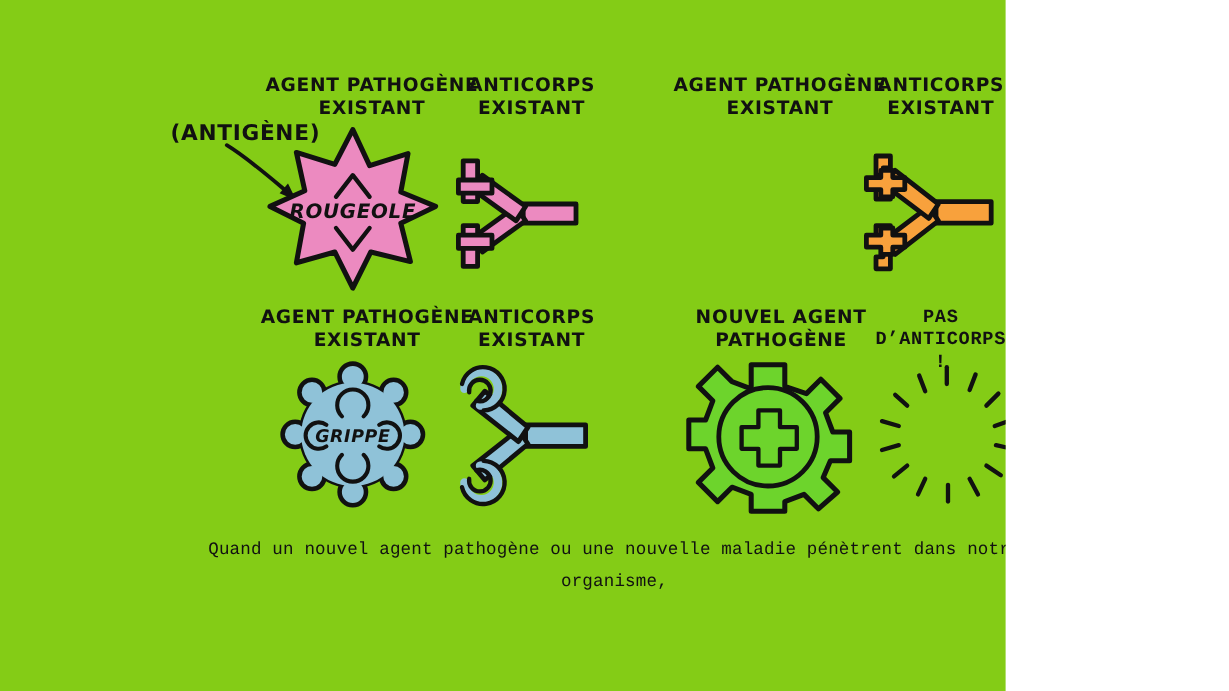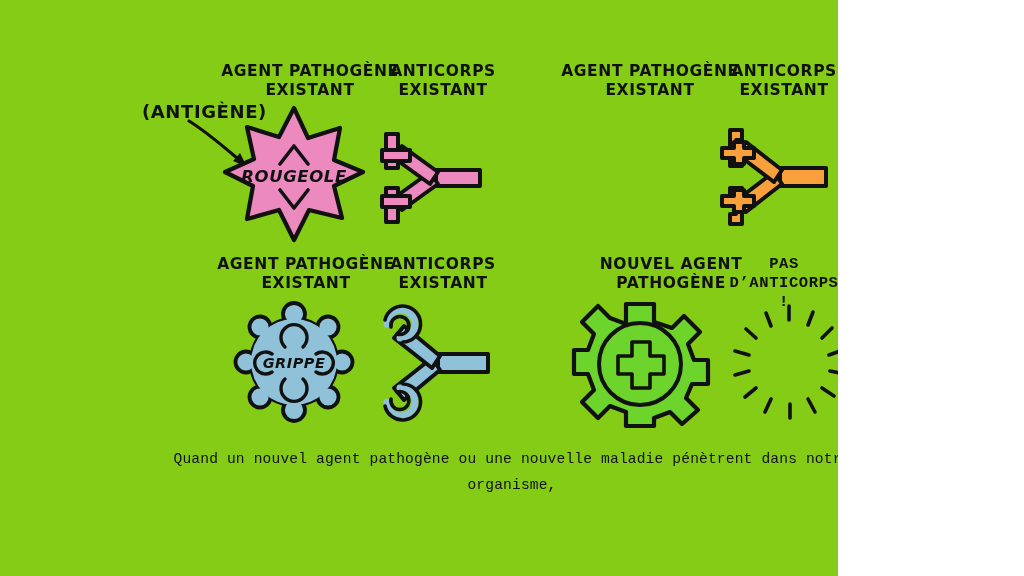--- a/index.html
+++ b/index.html
@@ -171,21 +171,21 @@
       </g>
       <g fill="none" stroke="#111" stroke-width="3.6" stroke-linecap="round">
         <path d="M31 34 A 18 18 0 1 0 13 12"></path>
         <path d="M25 26 A 9 9 0 1 0 19 19"></path>
         <path d="M31 76 A 18 18 0 1 1 13 98"></path>
         <path d="M25 84 A 9 9 0 1 1 19 91"></path>
       </g>
     </svg>
   </div>
 
-  <div class="label" style="left:578px; top:255px; width:146px;margin-left:20px;">NOUVEL AGENT
+  <div class="label" style="left:578px; top:255px; width:146px;">NOUVEL AGENT
 PATHOGÈNE</div>
 
   <div class="cell" style="left:572px; top:300px;">
     <svg width="136" height="126" viewBox="0 0 136 126">
       <path d="M54 4 L82 4 L82 22 L100 28 L112 16 L128 32 L116 44
                L122 60 L136 60 L136 84 L120 84 L114 98 L126 110
                L110 124 L98 112 L82 118 L82 126 L54 126 L54 112
                L38 106 L26 118 L10 102 L22 90 L16 74 L2 74 L2 50
                L16 50 L22 34 L10 22 L26 6 L38 18 L54 24 Z" fill="#6DD42C" stroke="#111" stroke-width="4.2" stroke-linejoin="round"></path>
       <circle cx="68" cy="64" r="41" fill="#6DD42C" stroke="#111" stroke-width="4"></circle>

